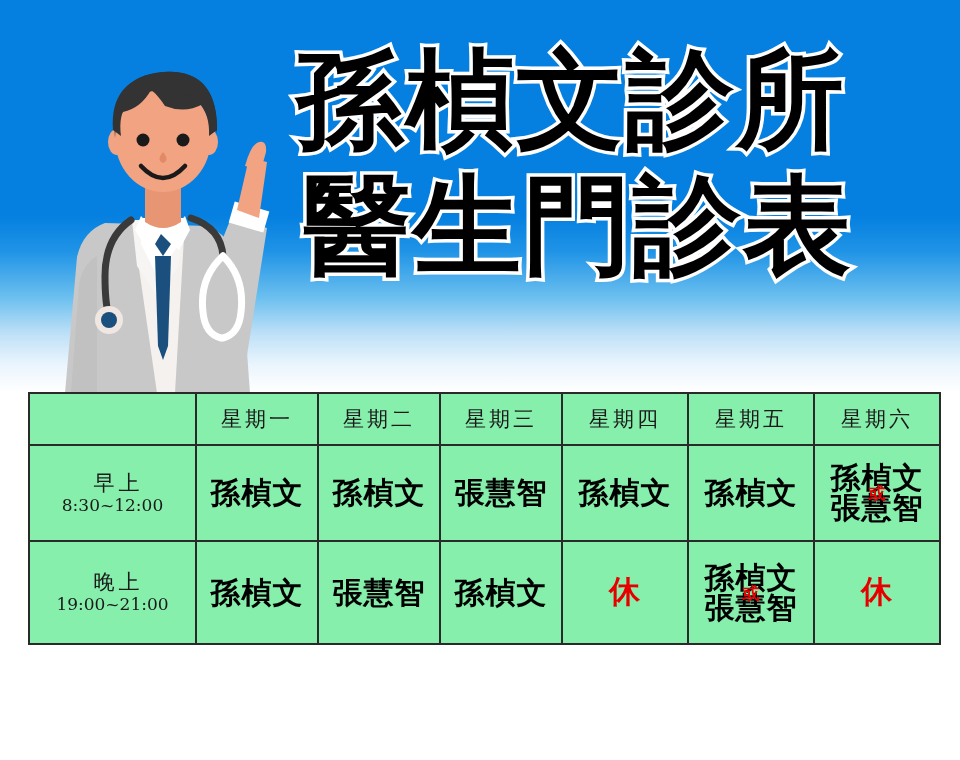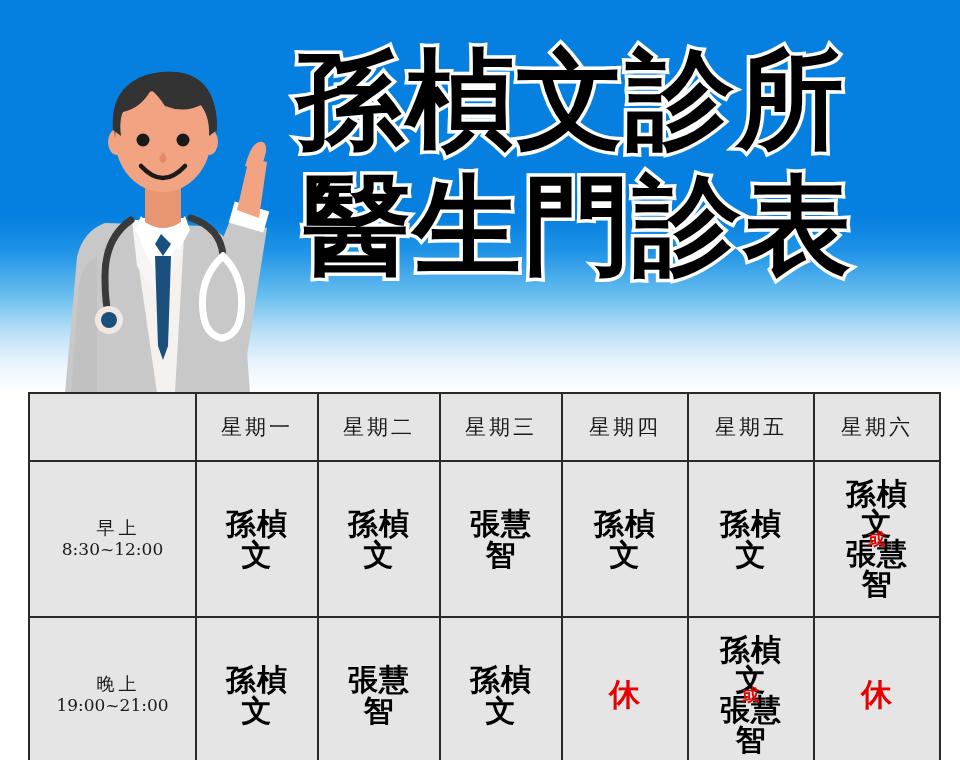--- a/index.html
+++ b/index.html
@@ -79,22 +79,22 @@
   table.sched{
     border-collapse:collapse;
     width:904px;
     table-layout:fixed;
     background:#ffffff;
   }
   table.sched td,table.sched th{
     border:2px solid #2a2a2a;
     text-align:center;
     vertical-align:middle;
-    padding:16px;
-    background:#e5e5e5;
+    padding:8px;
+    background:#86efac;
   }
   col.c-time{width:167px;}
   col.c-day{width:122px;}
   col.c-day-l{width:126px;}
 
   thead th{
     height:34px;
     font-family:"DejaVu Serif","Liberation Serif",serif;
     font-size:21px;
     font-weight:500;
@@ -102,21 +102,21 @@
     color:#1a1a1a;
   }
   thead th.blank{border-bottom:2px solid #2a2a2a;}
 
   td.timecell{
     font-family:"DejaVu Serif","Liberation Serif",serif;
     color:#1a1a1a;
     padding:4px 0;
   }
   td.timecell .tlabel{
-    display:block;font-size:18px;letter-spacing:4px;line-height:1.15;margin-left:12px;
+    display:block;font-size:21px;letter-spacing:4px;line-height:1.15;margin-left:12px;
   }
   td.timecell .trange{
     display:block;font-size:17px;letter-spacing:0px;line-height:1.2;
   }
 
   td.namecell{
     font-family:Liberation Serif, serif;
     font-weight:bold;
     font-size:30px;
     letter-spacing:1px;

